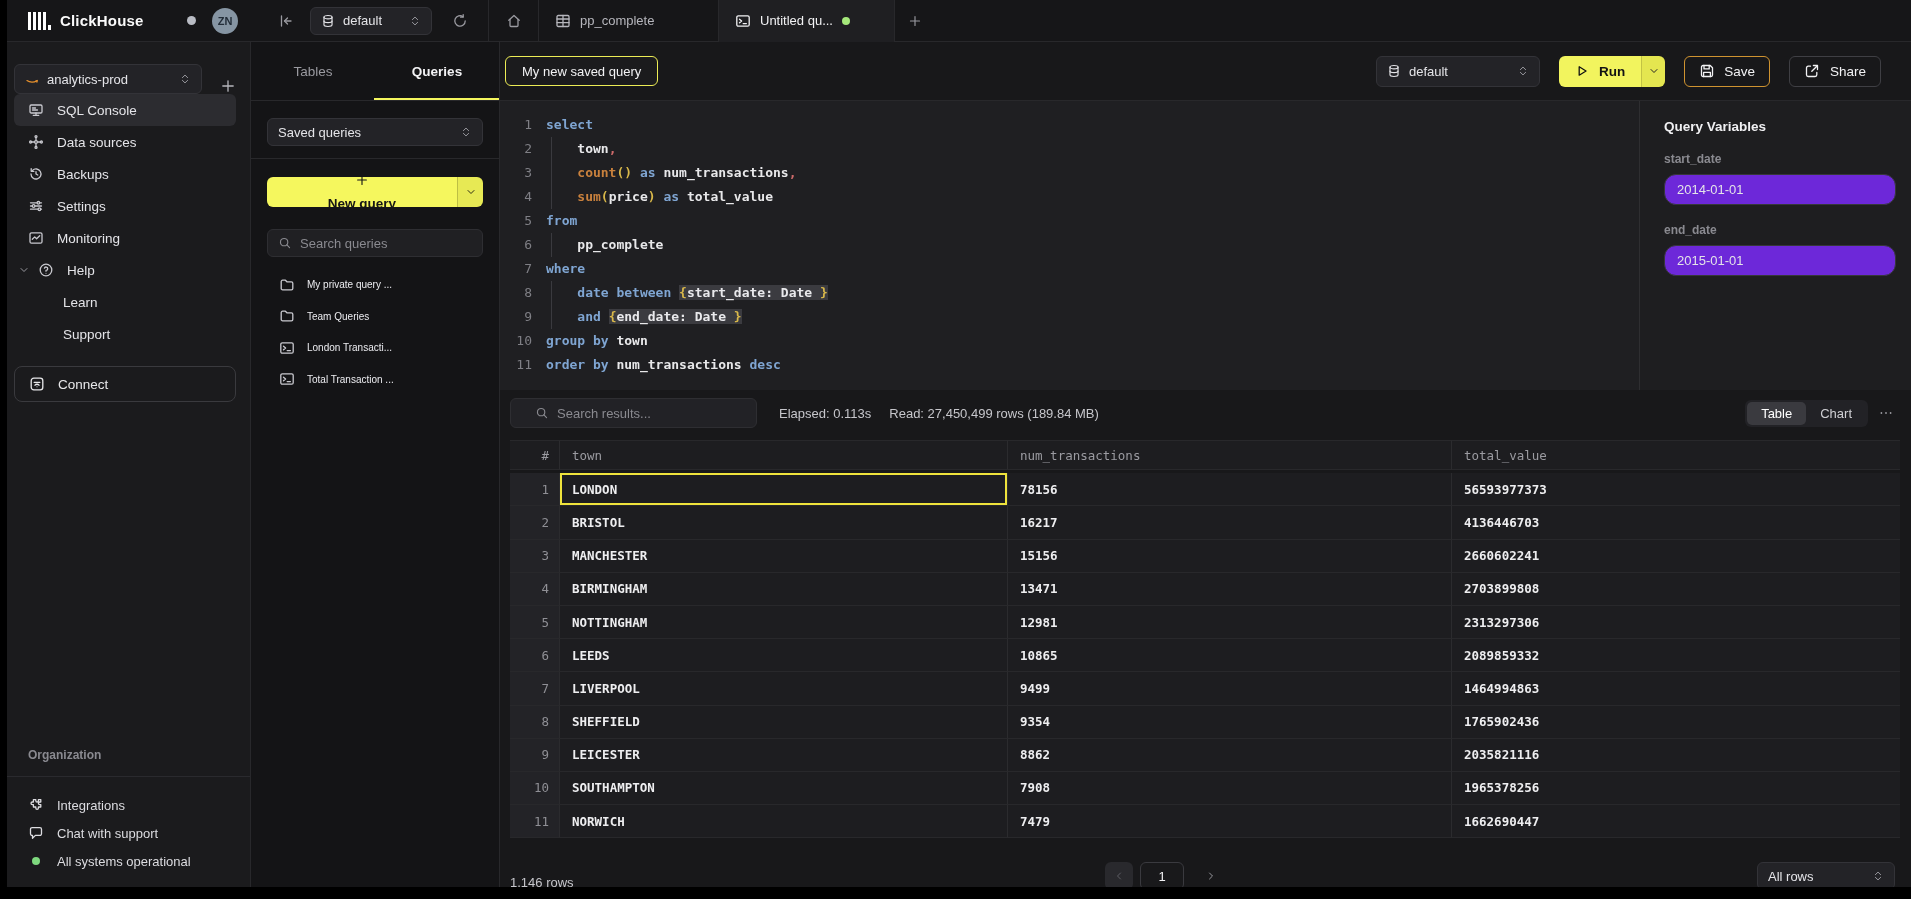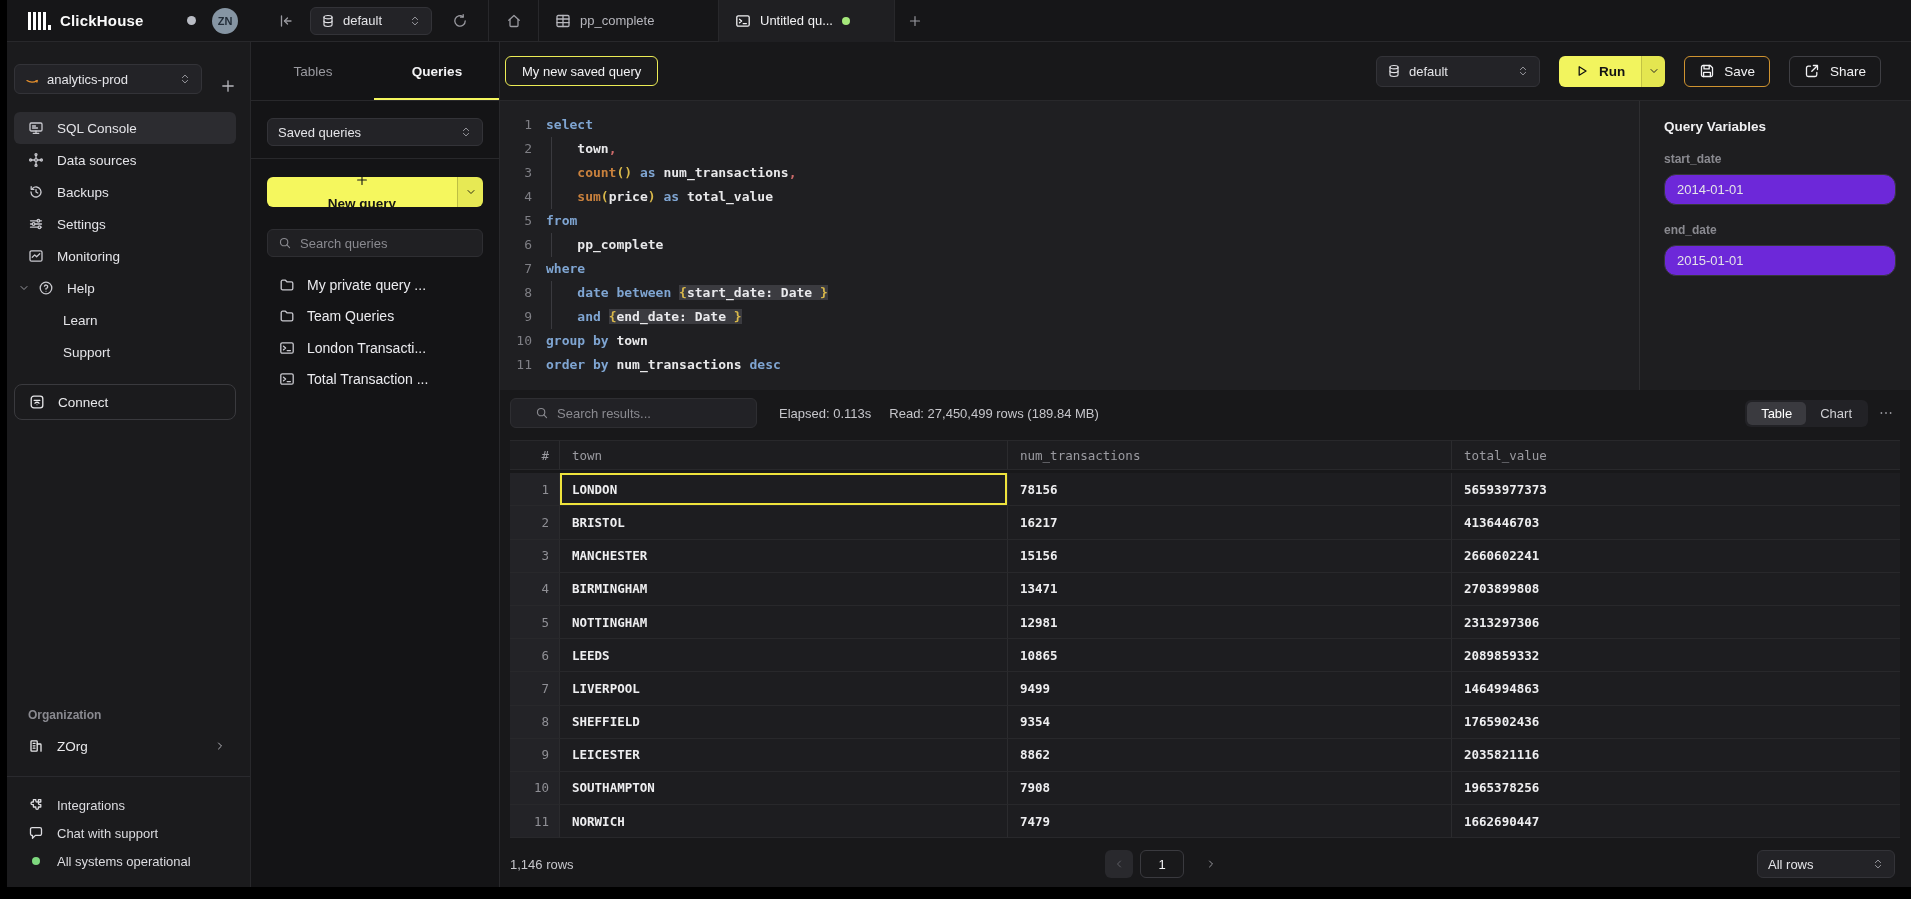--- a/index.html
+++ b/index.html
@@ -39,21 +39,21 @@
 
   
   .body-row { flex:1; display:flex; min-height:0; }
 
   
   .sidebar { width:250px; flex:none; background:#1b1b1d; display:flex; flex-direction:column;
              padding:22px 14px 24px 14px; }
   .org-row { display:flex; align-items:flex-end; gap:18px; }
   .org-sel { flex:1; height:30px; }
   .plus-btn { color:#b6b6bc; cursor:pointer; display:flex; }
-  .nav { margin-top:18px; display:flex; flex-direction:column; }
+  .nav { display:flex; flex-direction:column; }
   .nav-item { height:32px; display:flex; align-items:center; gap:13px; padding:0 10px 0 14px;
               border-radius:6px; font-size:13.5px; color:#e4e4e8; cursor:pointer; }
   .nav-item .ic { color:#c9c9cf; }
   .nav-item.active { background:#2c2c30; }
   .nav-item .chev { margin-left:-10px; margin-right:-5px; color:#9a9aa0; }
   .nav-sub { padding-left:49px; }
   .connect-btn { margin-top:16px; height:36px; border:1px solid #3a3a3e; border-radius:8px;
                  display:flex; align-items:center; gap:13px; padding:0 14px; font-size:13.5px; cursor:pointer; }
   .side-spacer { flex:1; }
   .org-label { font-size:12px; color:#8a8a90; font-weight:700; padding-left:14px; }
@@ -79,21 +79,21 @@
   .new-query .main { flex:1; background:#f5f75e; color:#161616; display:flex; align-items:center;
                      justify-content:center; gap:9px; font-size:13.5px; font-weight:700; }
   .new-query .dd { width:26px; background:#e7e954; border-left:1px solid rgba(0,0,0,.18); color:#2a2a12;
                    display:flex; align-items:center; justify-content:center; }
   .qsearch { margin-top:22px; height:28px; background:#202023; border:1px solid #2e2e32; border-radius:6px;
              display:flex; align-items:center; gap:8px; padding:0 10px; color:#8a8a90; }
   .qsearch input { background:transparent; border:none; outline:none; color:#d8d8dc; font-size:13px; width:100%;
                    font-family:"Liberation Sans", sans-serif; }
   .qsearch input::placeholder { color:#8a8a90; }
   .qlist { margin-top:12px; }
-  .qitem { height:31.5px; display:flex; align-items:center; gap:12px; padding:0 12px; font-size:14px;
+  .qitem { height:31.5px; display:flex; align-items:center; gap:12px; padding:0 12px; font-size:10px;
            font-weight:500; color:#ececf0; cursor:pointer; border-radius:6px; }
   .qitem .ic { color:#c9c9cf; }
 
   
   .main { flex:1; display:flex; flex-direction:column; min-width:0; background:#18181a; }
   .ed-toolbar { height:59px; flex:none; display:flex; align-items:center; padding:0 30px 0 5px;
                 border-bottom:1px solid #28282b; }
   .query-pill { height:30px; display:flex; align-items:center; padding:0 16px; border:1.5px solid #ecec55;
                 border-radius:6px; font-size:13px; color:#f2f2f4; background:#1b1b1d; cursor:pointer; }
   .ed-actions { margin-left:auto; display:flex; align-items:center; gap:19px; }
@@ -149,21 +149,21 @@
   .tcell { display:flex; align-items:center; padding:0 12px; border-right:1px solid #2b2b2e;
            border-bottom:1px solid #28282b; overflow:hidden; white-space:nowrap; }
   .c0 { width:50px; justify-content:flex-end; background:#232327; color:#8f8f95; padding:0 10px; }
   .c1 { width:448px; } .c2 { width:444px; } .c3 { flex:1; border-right:none; }
   .thead .tcell { height:30px; color:#9b9ba1; background:#1d1d20; border-top:1px solid #28282b; font-weight:400; }
   .thead .c0 { background:#1d1d20; }
   .trow.body .tcell { background:#1d1d20; color:#eeeef0; font-weight:700; }
   .trow.body .c0 { background:#232327; color:#8f8f95; font-weight:400; }
   .tcell.selected { box-shadow:inset 0 0 0 2px #efe33c; }
 
-  .res-bottom { margin-top:auto; height:52px; flex:none; display:flex; align-items:center; position:relative;
+  .res-bottom { margin-top:auto; height:52px; flex:none; display:flex; align-items:flex-end; position:relative;
                 margin-bottom:12px; }
   .rows-total { font-size:13px; color:#c6c6cb; }
   .pager { position:absolute; left:595px; display:flex; align-items:center; gap:7px; }
   .pg-prev { width:28px; height:28px; border-radius:6px; background:#29292d; color:#5f5f66;
              display:flex; align-items:center; justify-content:center; }
   .pg-input { width:44px; height:28px; background:#19191b; border:1px solid #3a3a3f; border-radius:6px;
               color:#f2f2f4; font-size:13px; text-align:center; outline:none;
               font-family:"Liberation Sans", sans-serif; }
   .pg-next { width:24px; display:flex; justify-content:center; color:#9a9aa0; cursor:pointer; margin-left:8px; }
   .page-size-sel { position:absolute; right:5px; width:138px; height:28px; }
@@ -339,31 +339,20 @@
             <path d="M5.2 6.4h5.6"></path>
             <path d="M6 9.2a2.6 2.6 0 0 1 4 0"></path>
             <circle cx="8" cy="10.8" r="0.55" style="fill:currentColor;stroke:none"></circle>
           </svg>
         <span>Connect</span>
       </div>
 
       <div class="side-spacer"></div>
 
       <div class="org-label">Organization</div>
-      <div class="zorg-row">
-        <svg class="ic" viewBox="0 0 16 16">
-            <rect x="3" y="2.8" width="6.2" height="10.4" rx="0.8"></rect>
-            <path d="M9.2 6h3a0.8 0.8 0 0 1 .8.8v6.4"></path>
-            <path d="M5.2 5.4h1.8M5.2 7.8h1.8M5.2 10.2h1.8"></path>
-          </svg>
-        <span>ZOrg</span>
-        <svg class="ic12 right" viewBox="0 0 16 16">
-            <path d="m6 4 4 4-4 4"></path>
-          </svg>
-      </div>
 
       <div class="side-div"></div>
 
       <div class="foot-item">
         <svg class="ic" viewBox="0 0 16 16">
             <path d="M5.4 2.6h2.4v1.1a1.3 1.3 0 0 0 2.6 0V2.6h2.4V5h-1.1a1.3 1.3 0 0 0 0 2.6h1.1V10h-2.4v1.1a1.3 1.3 0 0 1-2.6 0V10H5.4V7.6H4.3a1.3 1.3 0 0 1 0-2.6h1.1z"></path>
           </svg>
         <span>Integrations</span>
       </div>
       <div class="foot-item">

